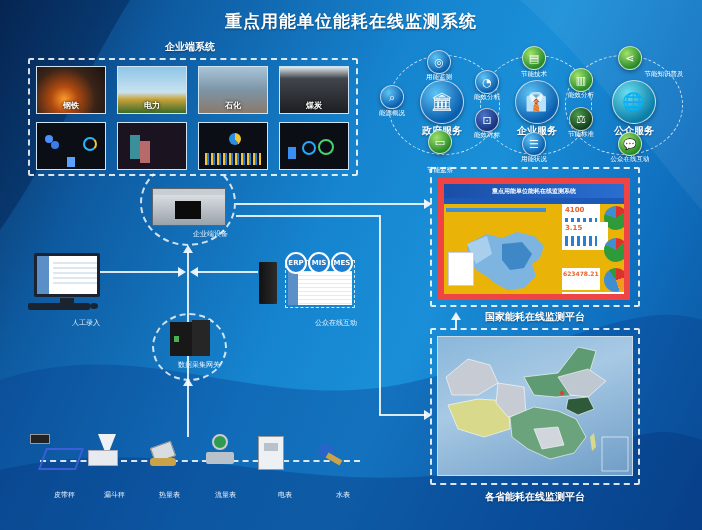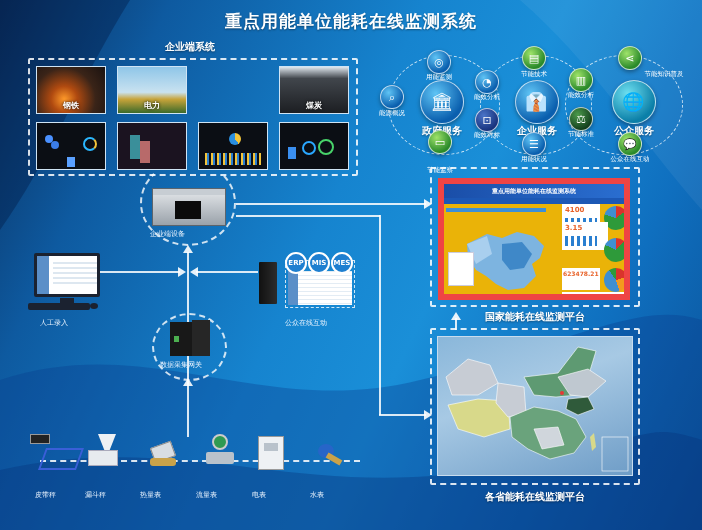--- a/index.html
+++ b/index.html
@@ -18,21 +18,21 @@
 .t-chem{background:linear-gradient(180deg,#a9c4d8 0%,#7d95a6 50%,#8a7a6a 100%)}
 .t-coal{background:linear-gradient(180deg,#dfe7ee 0%,#41464c 25%,#1c1e22 100%)}
 .t-dash{background:#0b0e14}
 .t-dash2{background:#1b1320}
 .mini{position:absolute;border-radius:50%}
 .circle-dash{position:absolute;border:2px dashed rgba(255,255,255,.8);border-radius:50%}
 .line{position:absolute;background:rgba(255,255,255,.85)}
 .arrow-r{position:absolute;width:0;height:0;border-top:5px solid transparent;border-bottom:5px solid transparent;border-left:8px solid rgba(255,255,255,.9)}
 .arrow-l{position:absolute;width:0;height:0;border-top:5px solid transparent;border-bottom:5px solid transparent;border-right:8px solid rgba(255,255,255,.9)}
 .arrow-u{position:absolute;width:0;height:0;border-left:5px solid transparent;border-right:5px solid transparent;border-bottom:8px solid rgba(255,255,255,.9)}
-.small-label{font-size:7px;text-align:left;color:#eaf4ff;white-space:nowrap}
+.small-label{font-size:7px;text-align:right;color:#eaf4ff;white-space:nowrap}
 .svc{position:absolute;border-radius:50%;display:flex;align-items:center;justify-content:center;box-shadow:0 2px 4px rgba(0,0,0,.35);border:1.5px solid rgba(255,255,255,.7)}
 .svc.big{width:44px;height:44px}
 .svc.sm{width:24px;height:24px}
 .blue{background:radial-gradient(circle at 35% 30%,#5fc4f5,#0a5fae 70%)}
 .green{background:radial-gradient(circle at 35% 30%,#9fe36a,#2a8a2a 70%)}
 .dgreen{background:radial-gradient(circle at 35% 30%,#4b9a4b,#123c1c 75%)}
 .navy{background:radial-gradient(circle at 35% 30%,#4a74c8,#16307a 75%)}
 .teal{background:radial-gradient(circle at 35% 30%,#6ee0f0,#0b7fa8 70%)}
 .svc-label{position:absolute;font-size:6.5px;white-space:nowrap;text-align:center;transform:translateX(-50%)}
 .svc-big-label{position:absolute;font-size:10px;font-weight:bold;white-space:nowrap;transform:translateX(-50%);text-shadow:0 1px 2px rgba(0,0,0,.4)}
@@ -59,20 +59,23 @@
 <div class="abs title">重点用能单位能耗在线监测系统</div>
 
 <div class="abs sec-label" style="left:140px;top:40px;width:100px">企业端系统</div>
 <div class="abs dash-box" style="left:28px;top:58px;width:330px;height:118px">
   <div class="tile t-steel" style="left:6px;top:6px">
     <div class="lbl">钢铁</div>
   </div>
   <div class="tile t-power" style="left:87px;top:6px">
     <div class="lbl">电力</div>
   </div>
+  <div class="tile t-chem" style="left:168px;top:6px">
+    <div class="lbl">石化</div>
+  </div>
   <div class="tile t-coal" style="left:249px;top:6px">
     <div class="lbl">煤炭</div>
   </div>
 
   <div class="tile t-dash" style="left:6px;top:62px">
     <div class="mini" style="left:8px;top:12px;width:8px;height:8px;background:#4a90ff"></div>
     <div class="mini" style="left:14px;top:18px;width:8px;height:8px;background:#3b7de8"></div>
     <div class="mini" style="left:46px;top:14px;width:14px;height:14px;border:2px solid #2ab7ff;border-right-color:#f2c43a"></div>
     <div class="abs" style="left:30px;top:34px;width:8px;height:10px;background:#5aa0ff"></div>
   </div>

